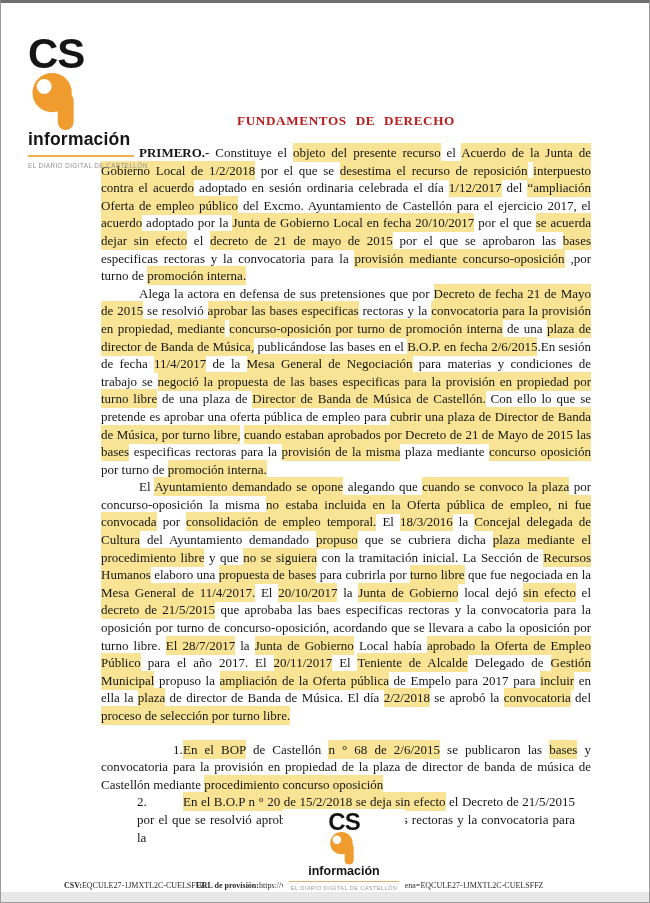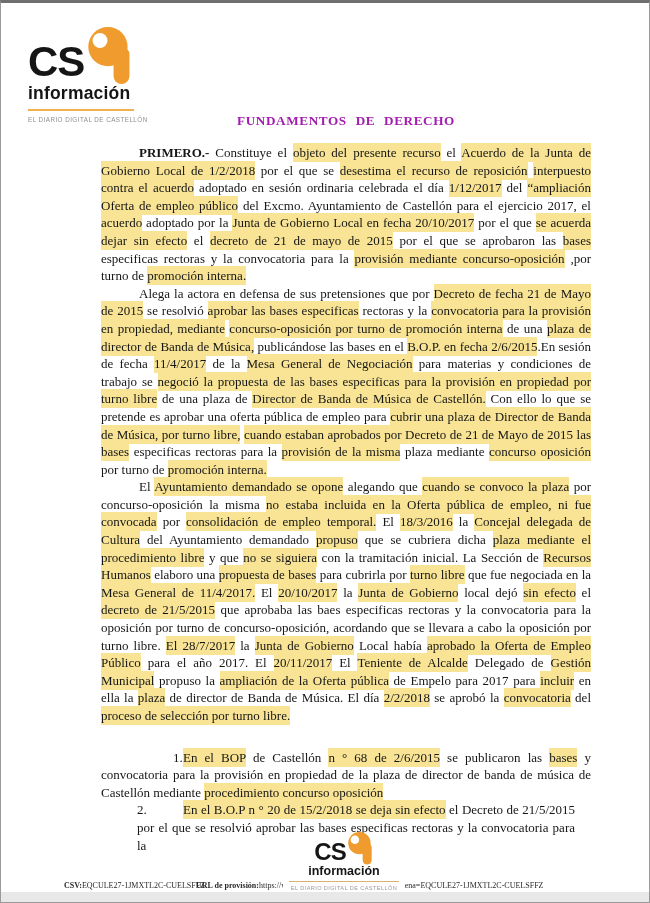--- a/index.html
+++ b/index.html
@@ -3,45 +3,45 @@
 <meta charset="utf-8">
 <style>
   html,body{margin:0;padding:0;background:#fff;}
   .page{
     position:relative;width:650px;height:903px;box-sizing:border-box;
     background:#fff;border:1px solid #9a9a9a;border-top:3px solid #6f6f6f;
     overflow:hidden;font-family:"Liberation Serif",serif;color:#161616;
   }
   
   .logo{position:absolute;display:flex;flex-direction:column;}
-  .logo-row{display:flex;align-items:flex-end;}
+  .logo-row{display:flex;align-items:flex-start;flex-direction:column;}
   .logo-cs{font-family:"Liberation Sans",sans-serif;font-weight:bold;color:#151515;letter-spacing:-1px;}
   .hdr{left:27px;top:28px;width:106px;}
   .hdr .logo-cs{font-size:42px;line-height:46px;}
   .hdr .logo-glyph{width:48px;height:58px;margin-left:2px;margin-top:-4px;}
   .hdr .logo-name{font-family:"Liberation Sans",sans-serif;font-weight:bold;font-size:17.5px;letter-spacing:.2px;color:#151515;margin-top:-2px;}
   .hdr .logo-rule{height:2px;background:#f3b04e;margin-top:5px;}
   .hdr .logo-tag{font-family:"Liberation Sans",sans-serif;font-size:6.3px;color:#8f8f8f;letter-spacing:.45px;margin-top:5px;white-space:nowrap;}
   .ftr{left:282px;bottom:11px;width:110px;align-items:center;background:#fff;z-index:3;padding:0 6px;}
   .ftr .logo-cs{font-size:24px;line-height:26px;}
   .ftr .logo-glyph{width:27px;height:33px;margin-left:1px;margin-top:-3px;}
   .ftr .logo-name{font-family:"Liberation Sans",sans-serif;font-weight:bold;font-size:12.5px;color:#151515;margin-top:-1px;}
   .ftr .logo-rule{height:1px;background:#d9b36a;margin-top:3px;width:100%;}
   .ftr .logo-tag{font-family:"Liberation Sans",sans-serif;font-size:5.6px;color:#9a9a9a;letter-spacing:.4px;margin-top:3px;white-space:nowrap;}
   
   .content{padding:110px 58px 0 100px;}
   .title{
     text-align:center;font-weight:bold;font-size:13.2px;
-    letter-spacing:.6px;word-spacing:5px;color:#a21caf;
+    letter-spacing:.6px;word-spacing:5px;color:#b91c1c;
   }
   .bodytext{margin-top:15px;}
   .para{margin:0;text-indent:38px;text-align:justify;font-size:13px;line-height:17.6px;}
   .para .b{font-weight:bold;}
   .segundo{margin-top:22px;}
-  .item1{margin-top:24px;text-indent:36px;}
+  .item1{margin-top:16px;text-indent:36px;}
   .item2{margin:0 16px 0 36px;text-indent:0;}
   .marker{display:inline-block;width:46px;}
   mark{background:#f8e494;color:inherit;padding:2px 0;}
   
   .graystrip{position:absolute;left:0;right:0;bottom:0;height:10px;background:#e8e8e8;z-index:1;}
   .valbar{position:absolute;left:0;right:0;top:878px;height:14px;z-index:2;
     font-family:"Liberation Serif",serif;font-size:8px;color:#2a2a2a;white-space:nowrap;}
   .valbar .lbl{font-weight:bold;text-align:right;}
   .v-csv{position:absolute;left:63px;top:0;}
   .v-url{position:absolute;left:195px;top:0;}

